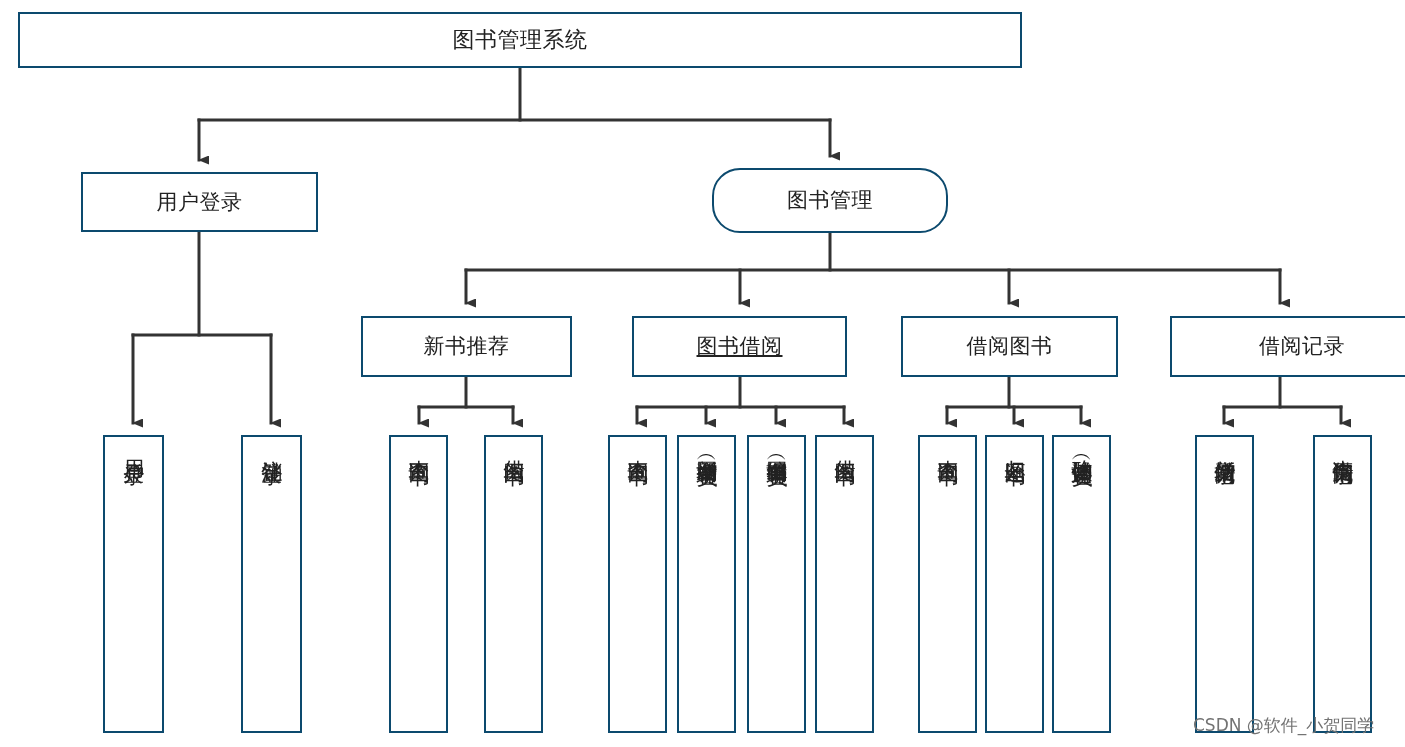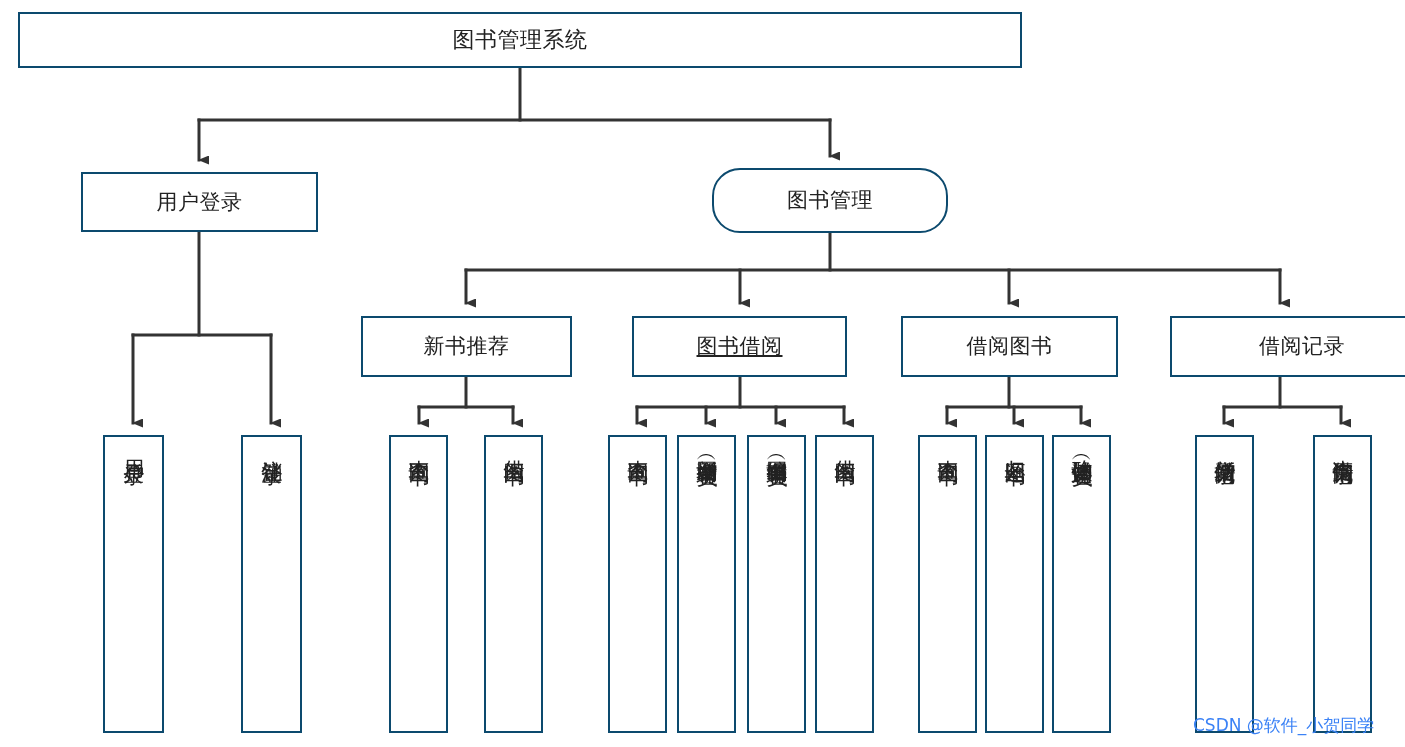--- a/index.html
+++ b/index.html
@@ -65,21 +65,21 @@
     margin: 0 auto;
   }
   .node.vert.tall-text .node-label {
     letter-spacing: 1px;
   }
   .watermark {
     position: absolute;
     left: 1193px;
     top: 714px;
     font-size: 17px;
-    color: #3b82f6;
+    color: #737373;
     white-space: nowrap;
     z-index: 5;
     font-family: "DejaVu Sans", "Liberation Sans", sans-serif;
   }
 </style>
 </head>
 <body>
 
 <div id="diagram-root">
 

